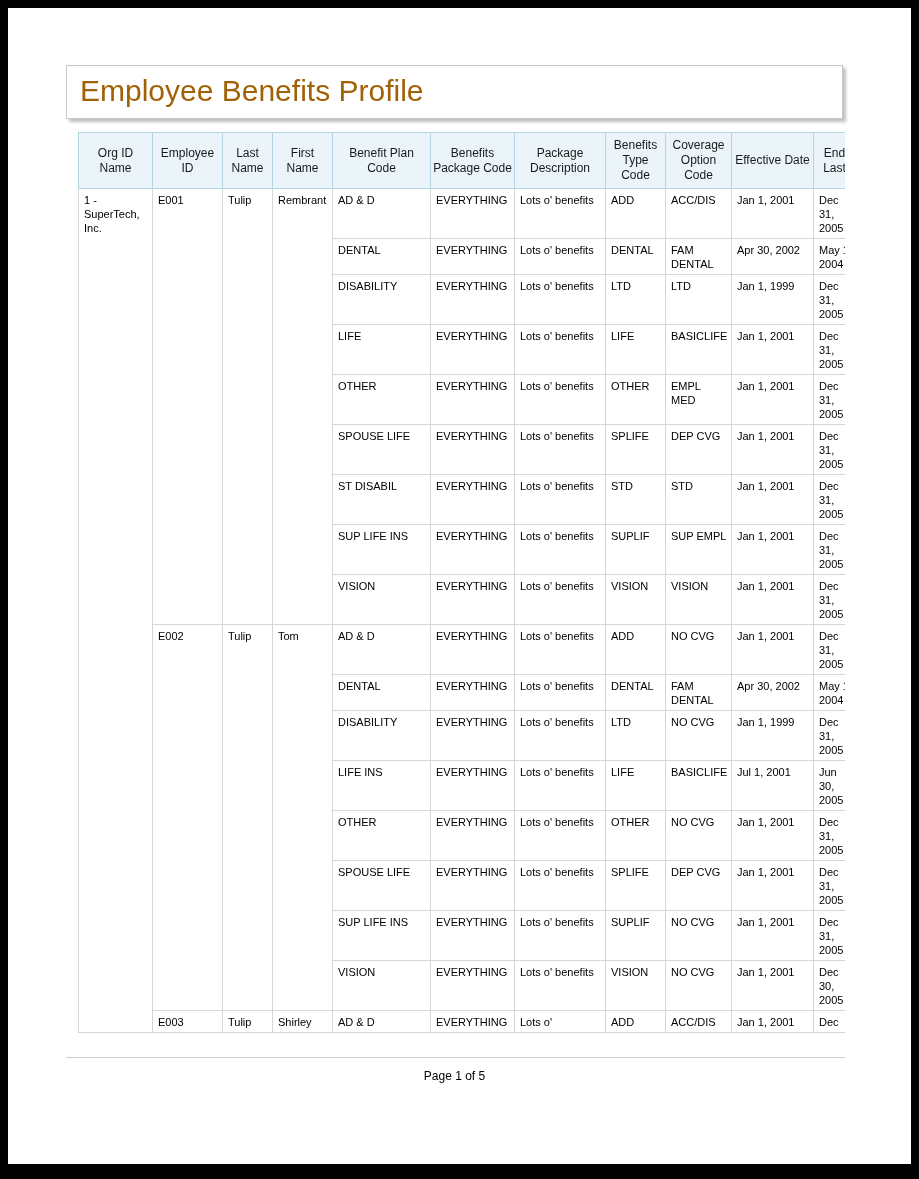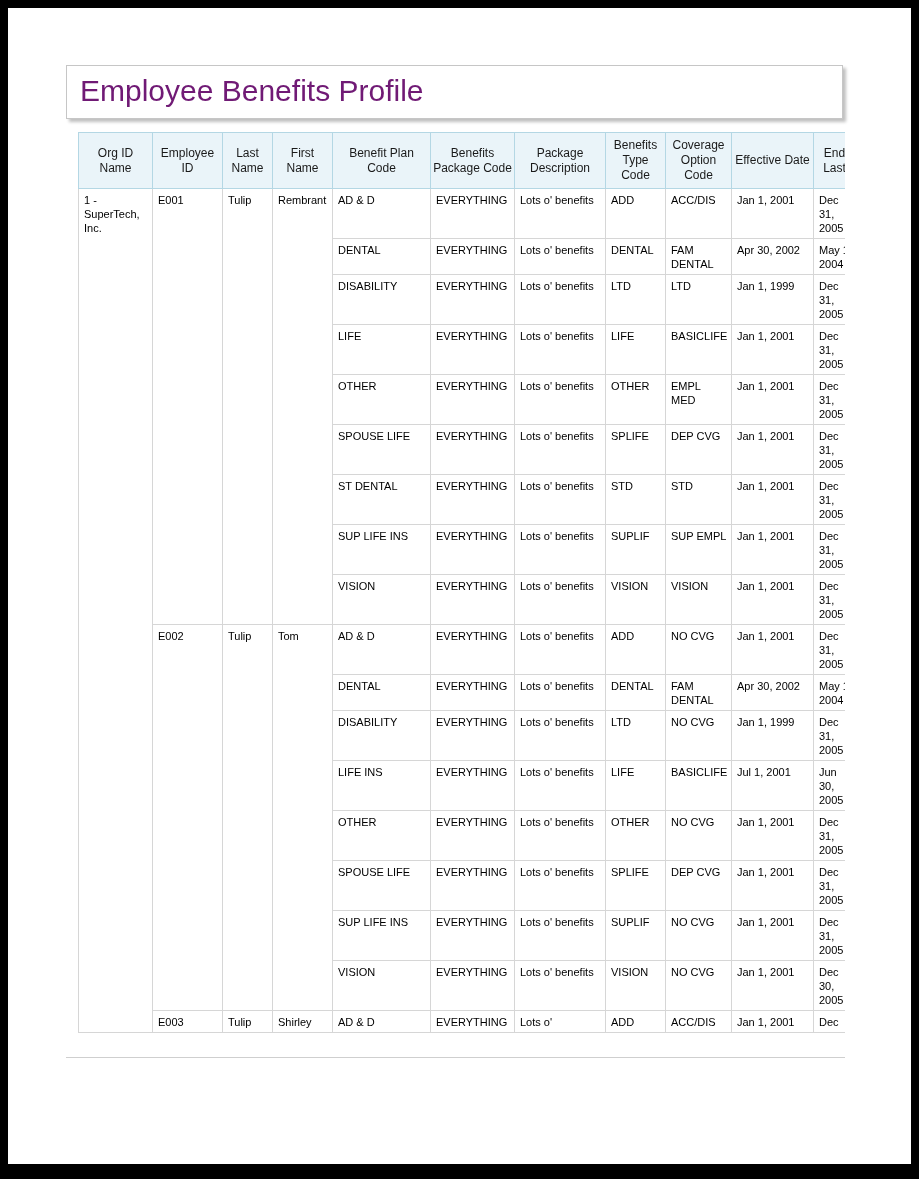--- a/index.html
+++ b/index.html
@@ -22,21 +22,21 @@
   .title-box {
     width: 777px;
     border: 1px solid #c6c6c6;
     box-shadow: 3px 3px 3px #c0c0c0;
     background: #fff;
     padding: 8px 13px 10px 13px;
   }
   .title-box h1 {
     font-size: 30px;
     font-weight: 400;
-    color: #701a75;
+    color: #a16207;
     white-space: nowrap;
   }
 
   .company-bar {
     width: 777px;
     margin-top: 13px;
     padding: 5px 4px 7px 4px;
     border-bottom: 3px solid var(--rule-blue, #1a87ba);
     font-size: 12px;
   }
@@ -190,21 +190,21 @@
             <tr>
               <td>SPOUSE LIFE</td>
               <td>EVERYTHING</td>
               <td>Lots o' benefits</td>
               <td>SPLIFE</td>
               <td>DEP CVG</td>
               <td>Jan 1, 2001</td>
               <td>Dec 31, 2005</td>
             </tr>
             <tr>
-              <td>ST DENTAL</td>
+              <td>ST DISABIL</td>
               <td>EVERYTHING</td>
               <td>Lots o' benefits</td>
               <td>STD</td>
               <td>STD</td>
               <td>Jan 1, 2001</td>
               <td>Dec 31, 2005</td>
             </tr>
             <tr>
               <td>SUP LIFE INS</td>
               <td>EVERYTHING</td>
@@ -307,15 +307,18 @@
               <td>Lots o'</td>
               <td>ADD</td>
               <td>ACC/DIS</td>
               <td>Jan 1, 2001</td>
               <td>Dec</td>
             </tr>
           </tbody>
       </table>
     </div>
 
+    <div class="footer">
+      <span>Page 1 of 5</span>
+    </div>
 
   </div>
 </div>
 
 </body></html>

